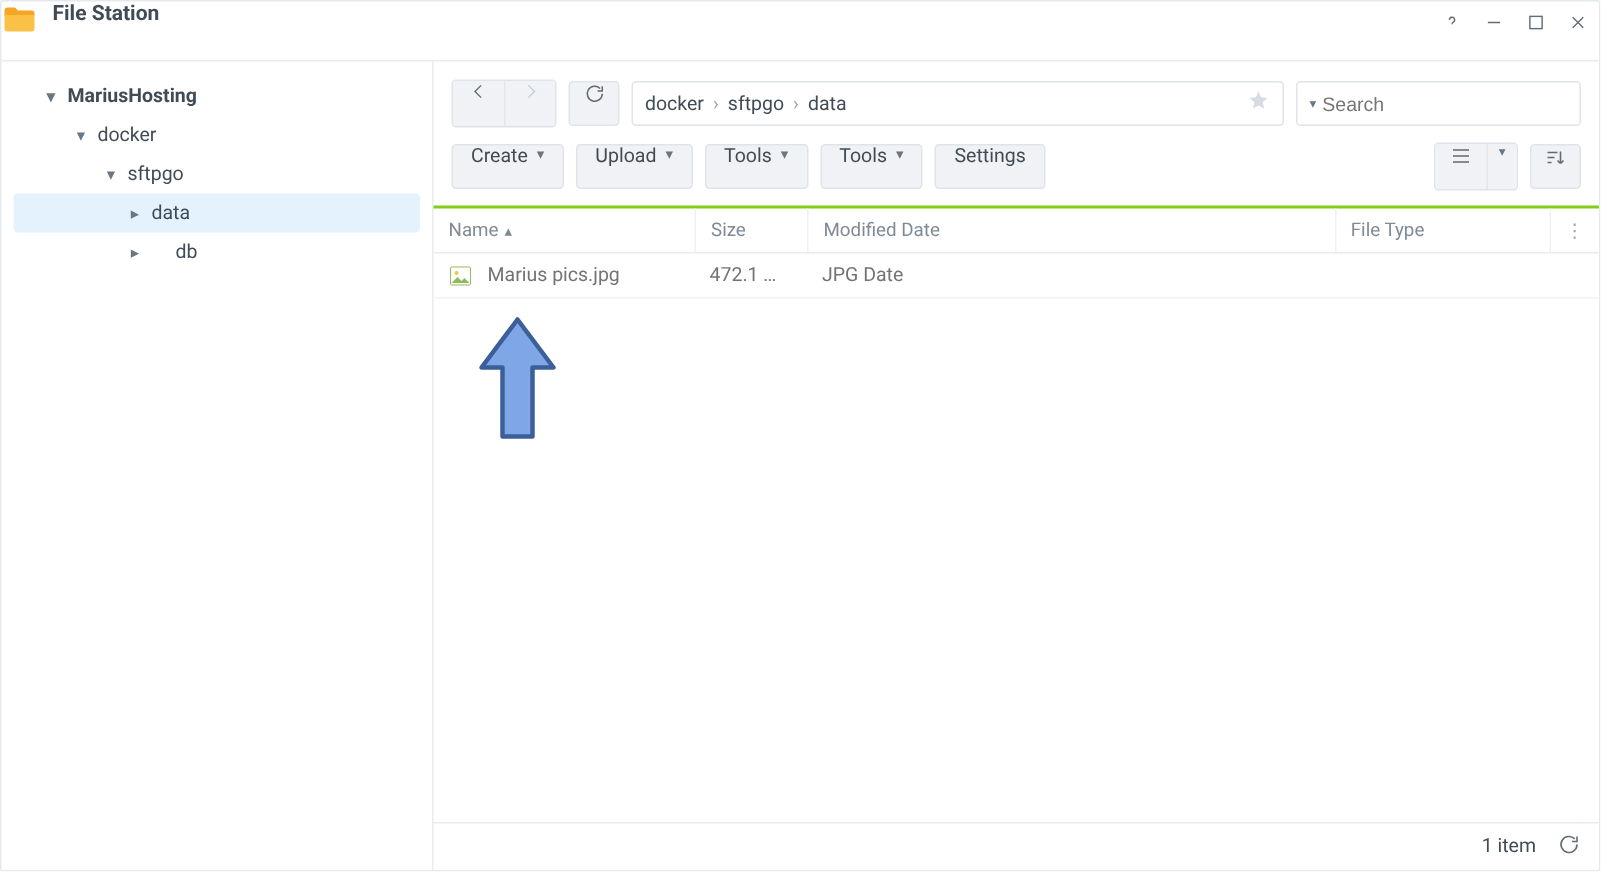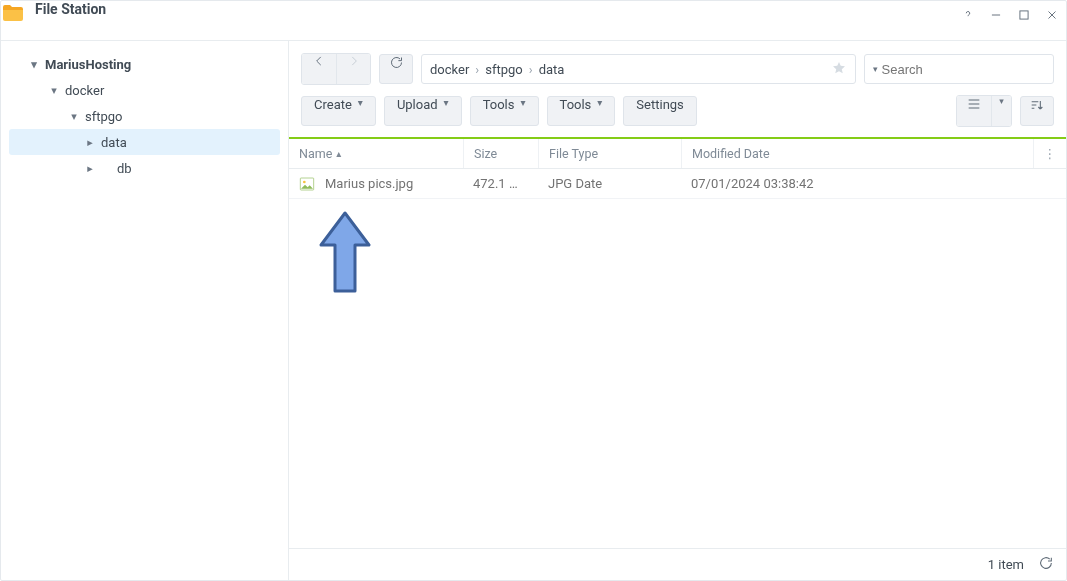--- a/index.html
+++ b/index.html
@@ -208,45 +208,44 @@
 
       <div class="table">
         <div class="thead">
           <div class="th col-name sortable">
             <span>Name</span>
             <span class="sort">▴</span>
           </div>
           <div class="th col-size">
             <span>Size</span>
           </div>
+          <div class="th col-date">
+            <span>Modified Date</span>
+          </div>
           <div class="th col-type">
             <span>File Type</span>
-          </div>
-          <div class="th col-date">
-            <span>Modified Date</span>
           </div>
           <div class="th col-menu">
             <span>⋮</span>
           </div>
         </div>
         <div class="tbody">
           <div class="tr">
             <div class="td col-name">
               <span class="file-icon">
                 <svg viewBox="0 0 24 24" width="16" height="16">
                     <rect x="2" y="3" width="20" height="18" rx="1" fill="#fff" stroke="#8fbb5a" stroke-width="1"></rect>
                     <circle cx="8" cy="9" r="2" fill="#f5c23e"></circle>
                     <path d="M3 19l6-6 4 4 3-3 5 5H3z" fill="#8fbb5a"></path>
                   </svg>
               </span>
               <span>Marius pics.jpg</span>
             </div>
             <div class="td col-size">472.1 …</div>
             <div class="td col-type">JPG Date</div>
-            <div class="td col-date">07/01/2024 03:38:42</div>
             <div class="td col-menu"></div>
           </div>
 
           <svg class="pointer-arrow" width="56" height="90" viewBox="0 0 56 90">
             <path d="M28 4 L52 36 L38 36 L38 82 L18 82 L18 36 L4 36 Z" fill="#7fa7e8" stroke="#3c5f99" stroke-width="3" stroke-linejoin="round"></path>
           </svg>
         </div>
         <div class="statusbar">
           <span>1 item</span>
           <span class="refresh">

